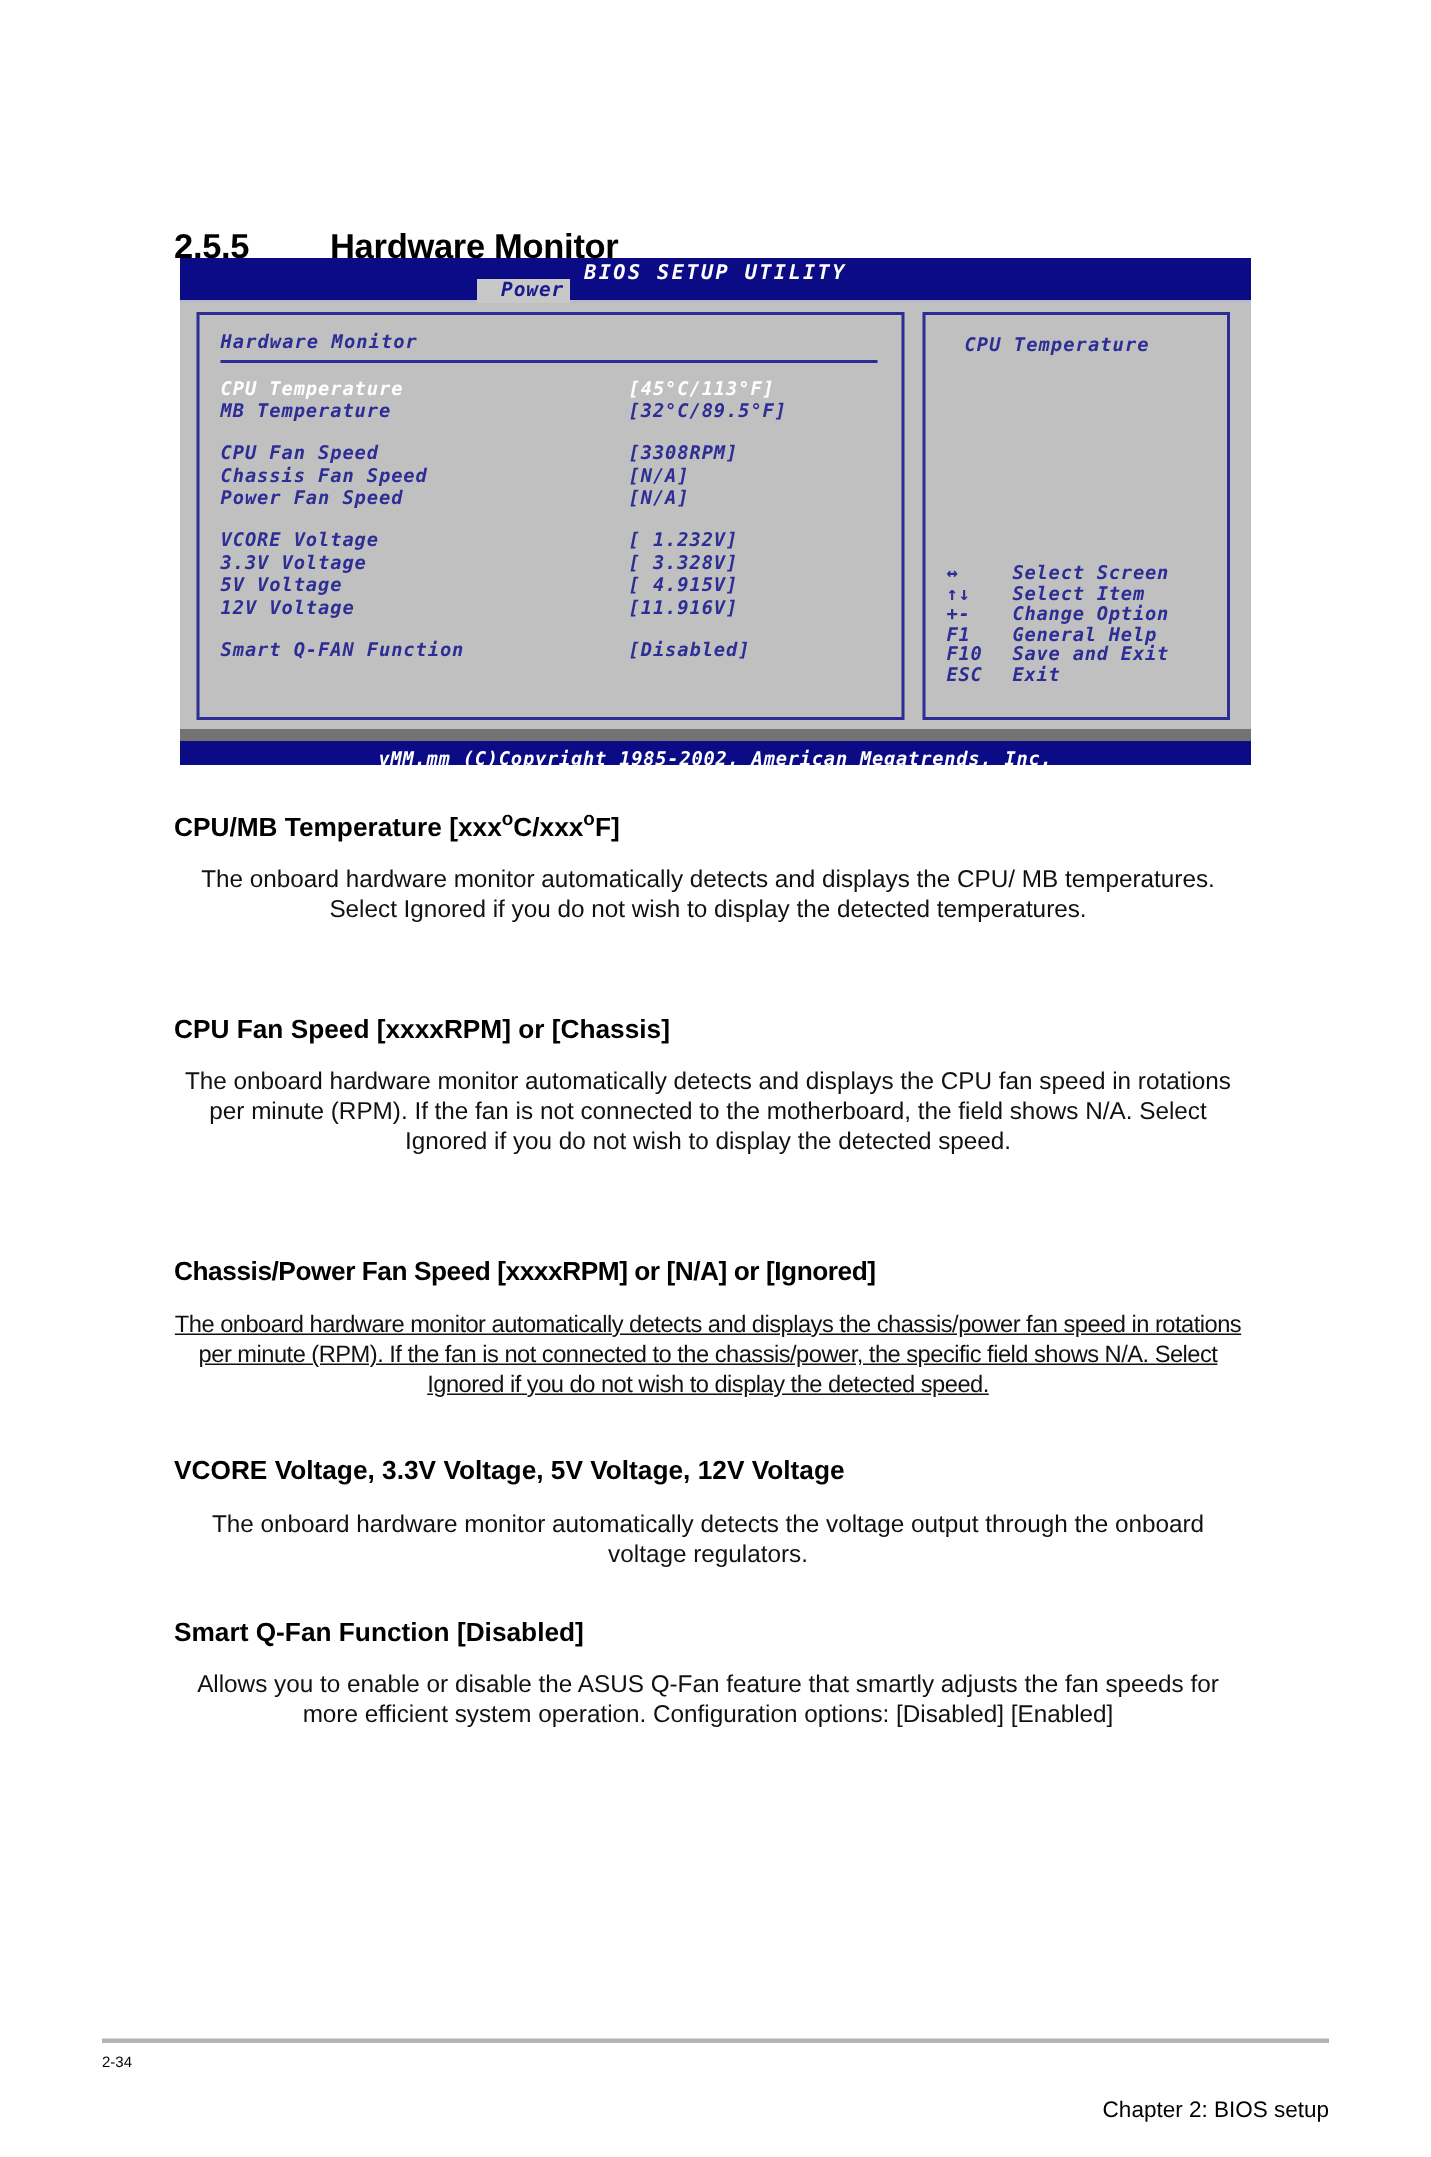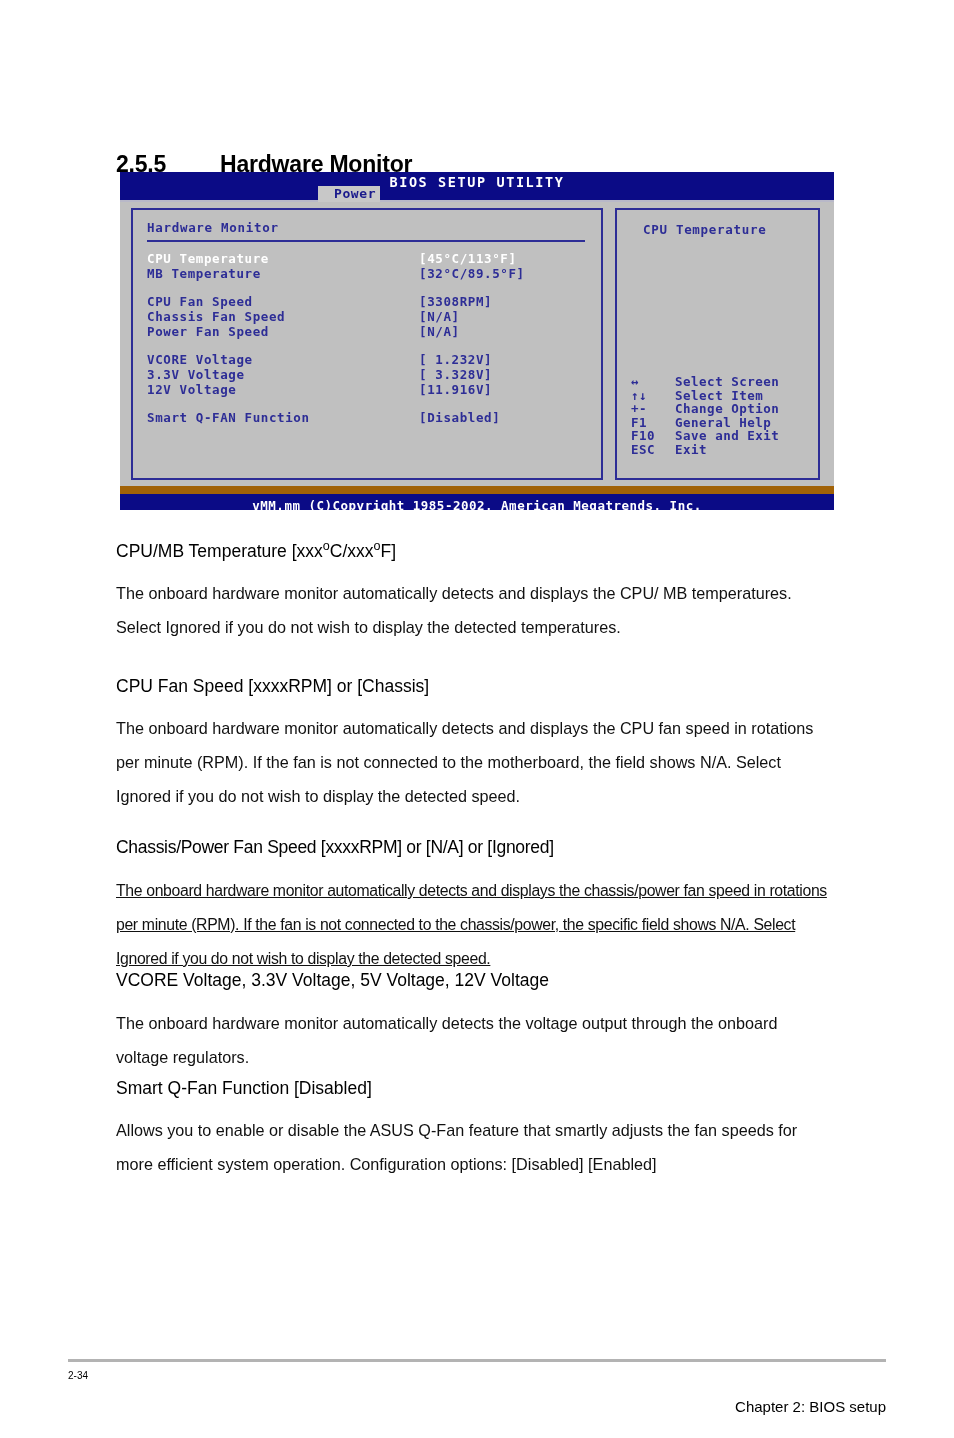--- a/index.html
+++ b/index.html
@@ -33,26 +33,27 @@
   }
   .sec-heading .num { display: inline-block; width: 104px; margin-top: 36px; }
 
   
   .bios {
     position: absolute;
     left: 120px;
     top: 172px;
     width: 714px;
     height: 338px;
-    background: #a16207;
+    background: #737373;
     font-family: "DejaVu Sans Mono", "Liberation Mono", monospace;
     font-size: 12.5px;
     font-weight: bold;
     color: #2d2d96;
     box-sizing: border-box;
+    font-style: italic;
   }
   .bios-titlebar {
     position: relative;
     height: 28px;
     background: #0b0b86;
     border-bottom: 2px solid #b8b8c8;
   }
   .bios-title {
     position: absolute;
     left: 0; right: 0;
@@ -156,30 +157,31 @@
     letter-spacing: 0.5px;
     text-align: center;
     line-height: 23px;
   }
 
   
   .sub {
     position: absolute;
     left: 116px;
     font-size: 17.5px;
-    font-weight: normal;
+    font-weight: bold;
     white-space: nowrap;
   }
   .para {
     position: absolute;
     left: 116px;
     width: 712px;
     font-size: 16.2px;
-    line-height: 34px;
+    line-height: 20px;
     color: #111111;
+    text-align: center;
   }
   .narrow { font-size: 15.8px; letter-spacing: -0.35px; text-decoration: underline; }
   .narrow-h { letter-spacing: -0.3px; }
   sup.deg { font-size: 0.72em; vertical-align: super; line-height: 0; }
 
   
   .foot-rule {
     position: absolute;
     left: 68px;
     top: 1359px;
@@ -225,20 +227,21 @@
           <div id="bios-rows">
               <div class="row selected"><span class="label">CPU Temperature</span><span class="value">[45°C/113°F]</span></div>
               <div class="row"><span class="label">MB Temperature</span><span class="value">[32°C/89.5°F]</span></div>
               <div class="gap"></div>
               <div class="row"><span class="label">CPU Fan Speed</span><span class="value">[3308RPM]</span></div>
               <div class="row"><span class="label">Chassis Fan Speed</span><span class="value">[N/A]</span></div>
               <div class="row"><span class="label">Power Fan Speed</span><span class="value">[N/A]</span></div>
               <div class="gap"></div>
               <div class="row"><span class="label">VCORE Voltage</span><span class="value">[ 1.232V]</span></div>
               <div class="row"><span class="label">3.3V Voltage</span><span class="value">[ 3.328V]</span></div>
+              <div class="row"><span class="label">5V Voltage</span><span class="value">[ 4.915V]</span></div>
               <div class="row"><span class="label">12V Voltage</span><span class="value">[11.916V]</span></div>
               <div class="gap"></div>
               <div class="row"><span class="label">Smart Q-FAN Function</span><span class="value">[Disabled]</span></div>
             </div>
         </div>
       </div>
 
       <div class="panel-right">
         <div class="rp-title">CPU Temperature</div>
         <div class="keys" id="bios-keys"><div class="krow"><span class="kk">↔</span><span>Select Screen</span></div><div class="krow"><span class="kk">↑↓</span><span>Select Item</span></div><div class="krow"><span class="kk">+-</span><span>Change Option</span></div><div class="krow"><span class="kk">F1</span><span>General Help</span></div><div class="krow"><span class="kk">F10</span><span>Save and Exit</span></div><div class="krow"><span class="kk">ESC</span><span>Exit</span></div></div>

